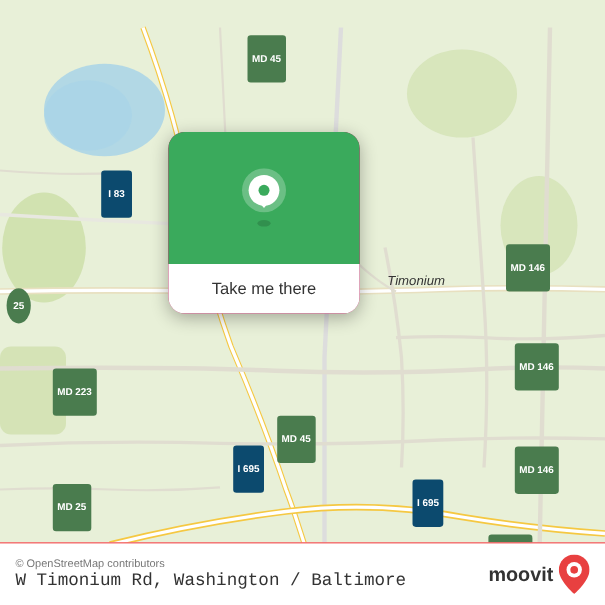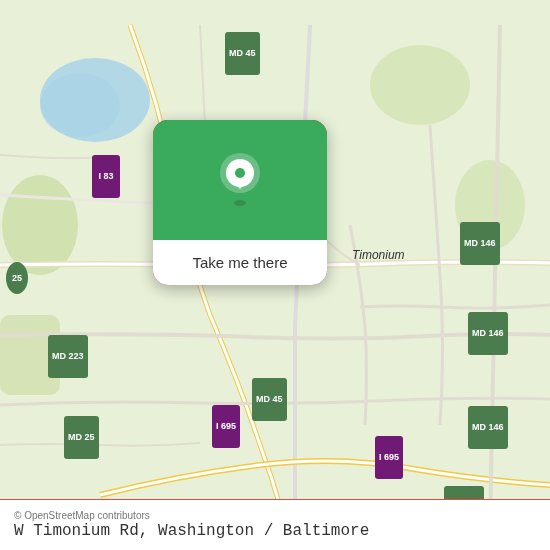--- a/index.html
+++ b/index.html
@@ -116,21 +116,21 @@
       color: white;
       display: flex;
       align-items: center;
       justify-content: center;
       border-radius: 3px;
       padding: 16px 4px;
       min-width: 28px;
       line-height: 1.2;
     }
     .shield-green { background: #4a7c4e; }
-    .shield-blue { background: #701a75; }
+    .shield-blue { background: #0c4a6e; }
 
     
     .place-label {
       position: absolute;
       font-size: 12px;
       color: #333;
       font-weight: 500;
     }
   </style>
 </head>
@@ -176,21 +176,21 @@
   </svg>
 
   <div class="shield shield-green" style="top:32px;left:225px;">MD 45</div>
 
   <div class="shield shield-blue" style="top:155px;left:92px;">I 83</div>
 
   <div class="shield shield-green" style="top:262px;left:6px;border-radius:50%;width:22px;height:26px;min-width:22px;font-size:9px;">25</div>
 
   <div class="shield shield-green" style="top:335px;left:48px;">MD 223</div>
 
-  <div class="shield shield-green" style="top:416px;left:48px;margin-left:16px;">MD 25</div>
+  <div class="shield shield-green" style="top:440px;left:48px;">MD 25</div>
 
   <div class="shield shield-green" style="top:378px;left:252px;">MD 45</div>
 
   <div class="shield shield-blue" style="top:405px;left:212px;">I 695</div>
 
   <div class="shield shield-blue" style="top:436px;left:375px;">I 695</div>
 
   <div class="shield shield-green" style="top:222px;left:460px;">MD 146</div>
 
   <div class="shield shield-green" style="top:312px;left:468px;">MD 146</div>
@@ -218,15 +218,24 @@
     <button class="popup-button">Take me there</button>
 
   </div>
 
   <div class="bottom-bar">
     <div class="bottom-left">
       <span class="copyright-text">© OpenStreetMap contributors</span>
       <span class="location-text">W Timonium Rd, Washington / Baltimore</span>
     </div>
 
+    <div class="moovit-logo">
+      <span class="moovit-text">moovit</span>
+
+      <svg width="28" height="36" viewBox="0 0 28 36">
+        <path d="M 14 0 C 6.3 0 0 6.3 0 14 C 0 24 14 36 14 36 C 14 36 28 24 28 14 C 28 6.3 21.7 0 14 0 Z" fill="#e84040"></path>
+        <circle cx="14" cy="14" r="7" fill="white"></circle>
+        <circle cx="14" cy="14" r="3.5" fill="#e84040"></circle>
+      </svg>
+    </div>
   </div>
 
 </div>
 
 </body></html>

